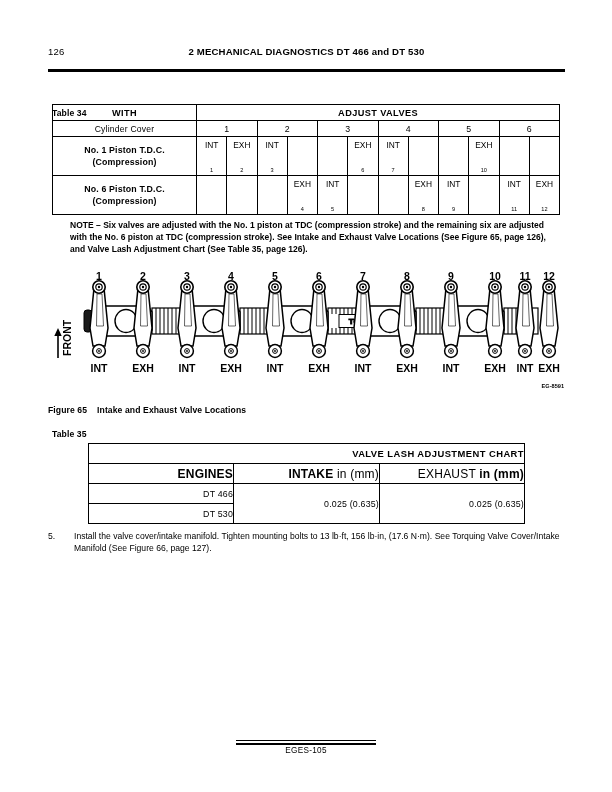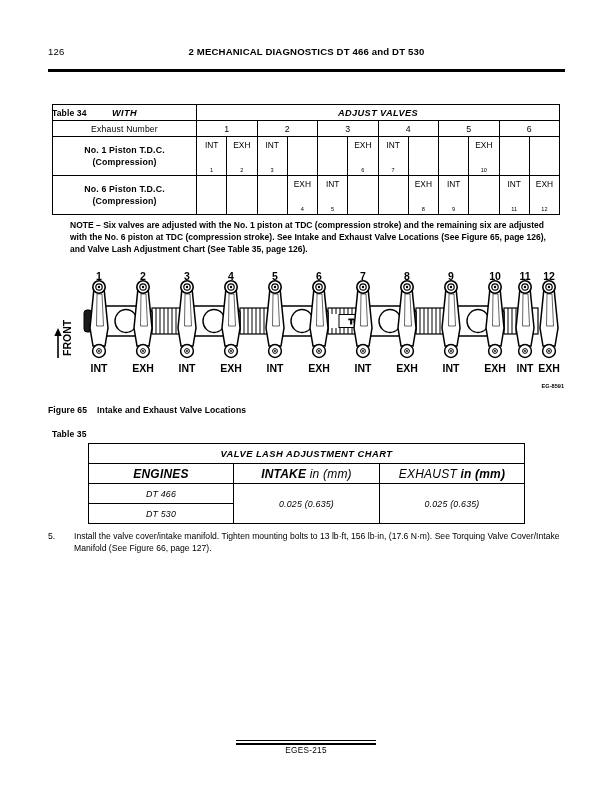--- a/index.html
+++ b/index.html
@@ -87,21 +87,20 @@
     padding: 0;
     vertical-align: middle;
     text-align: center;
     font-size: 8.5px;
   }
   .t34 .hd {
     font-weight: bold;
     font-size: 9.2px;
     height: 15px;
     letter-spacing: 0.4px;
-    font-style: italic;
   }
   .t34 .rowlabel {
     font-size: 8.6px;
     height: 15px;
     letter-spacing: 0.2px;
   }
   .t34 .piston {
     font-weight: bold;
     font-size: 8.8px;
     line-height: 12px;
@@ -160,26 +159,25 @@
   .t35 {
     position: absolute;
     left: 88px;
     top: 443px;
     width: 436px;
     border-collapse: collapse;
     table-layout: fixed;
   }
   .t35 td {
     border: 0.8px solid #000;
-    text-align: center;
+    text-align: right;
     vertical-align: middle;
     font-size: 8.8px;
     height: 19px;
     padding: 0;
-    font-style: italic;
   }
   .t35 .title {
     font-weight: bold;
     font-size: 9.4px;
     letter-spacing: 0.45px;
   }
   .t35 .colhd {
     font-weight: bold;
     font-size: 12px;
     letter-spacing: 0.2px;
@@ -263,21 +261,21 @@
         <col style="width:30.25px">
       <col style="width:30.25px">
         <col style="width:30.25px">
     </colgroup>
     <tbody>
       <tr>
         <td class="hd">WITH</td>
         <td class="hd" colspan="12">ADJUST VALVES</td>
       </tr>
       <tr>
-        <td class="rowlabel">Exhaust Number</td>
+        <td class="rowlabel">Cylinder Cover</td>
         <td class="cylnum" colspan="2">1</td>
         <td class="cylnum" colspan="2">2</td>
         <td class="cylnum" colspan="2">3</td>
         <td class="cylnum" colspan="2">4</td>
         <td class="cylnum" colspan="2">5</td>
         <td class="cylnum" colspan="2">6</td>
       </tr>
       <tr>
         <td class="piston">
           <span>No.  1 Piston T.D.C.</span><br>
@@ -778,15 +776,15 @@
     </tbody>
   </table>
 
   <div class="step">
     <span class="num">5.</span>
     <span class="body">Install the valve cover/intake manifold.  Tighten mounting bolts to 13 lb·ft, 156 lb·in, (17.6 N·m).  See Torquing Valve Cover/Intake Manifold (See Figure 66, page 127).</span>
   </div>
 
   <div class="footer-rule-top"></div>
   <div class="footer-rule-bot"></div>
-  <div class="footer-text">EGES-215</div>
+  <div class="footer-text">EGES-105</div>
 
 </div>
 
 </body></html>

